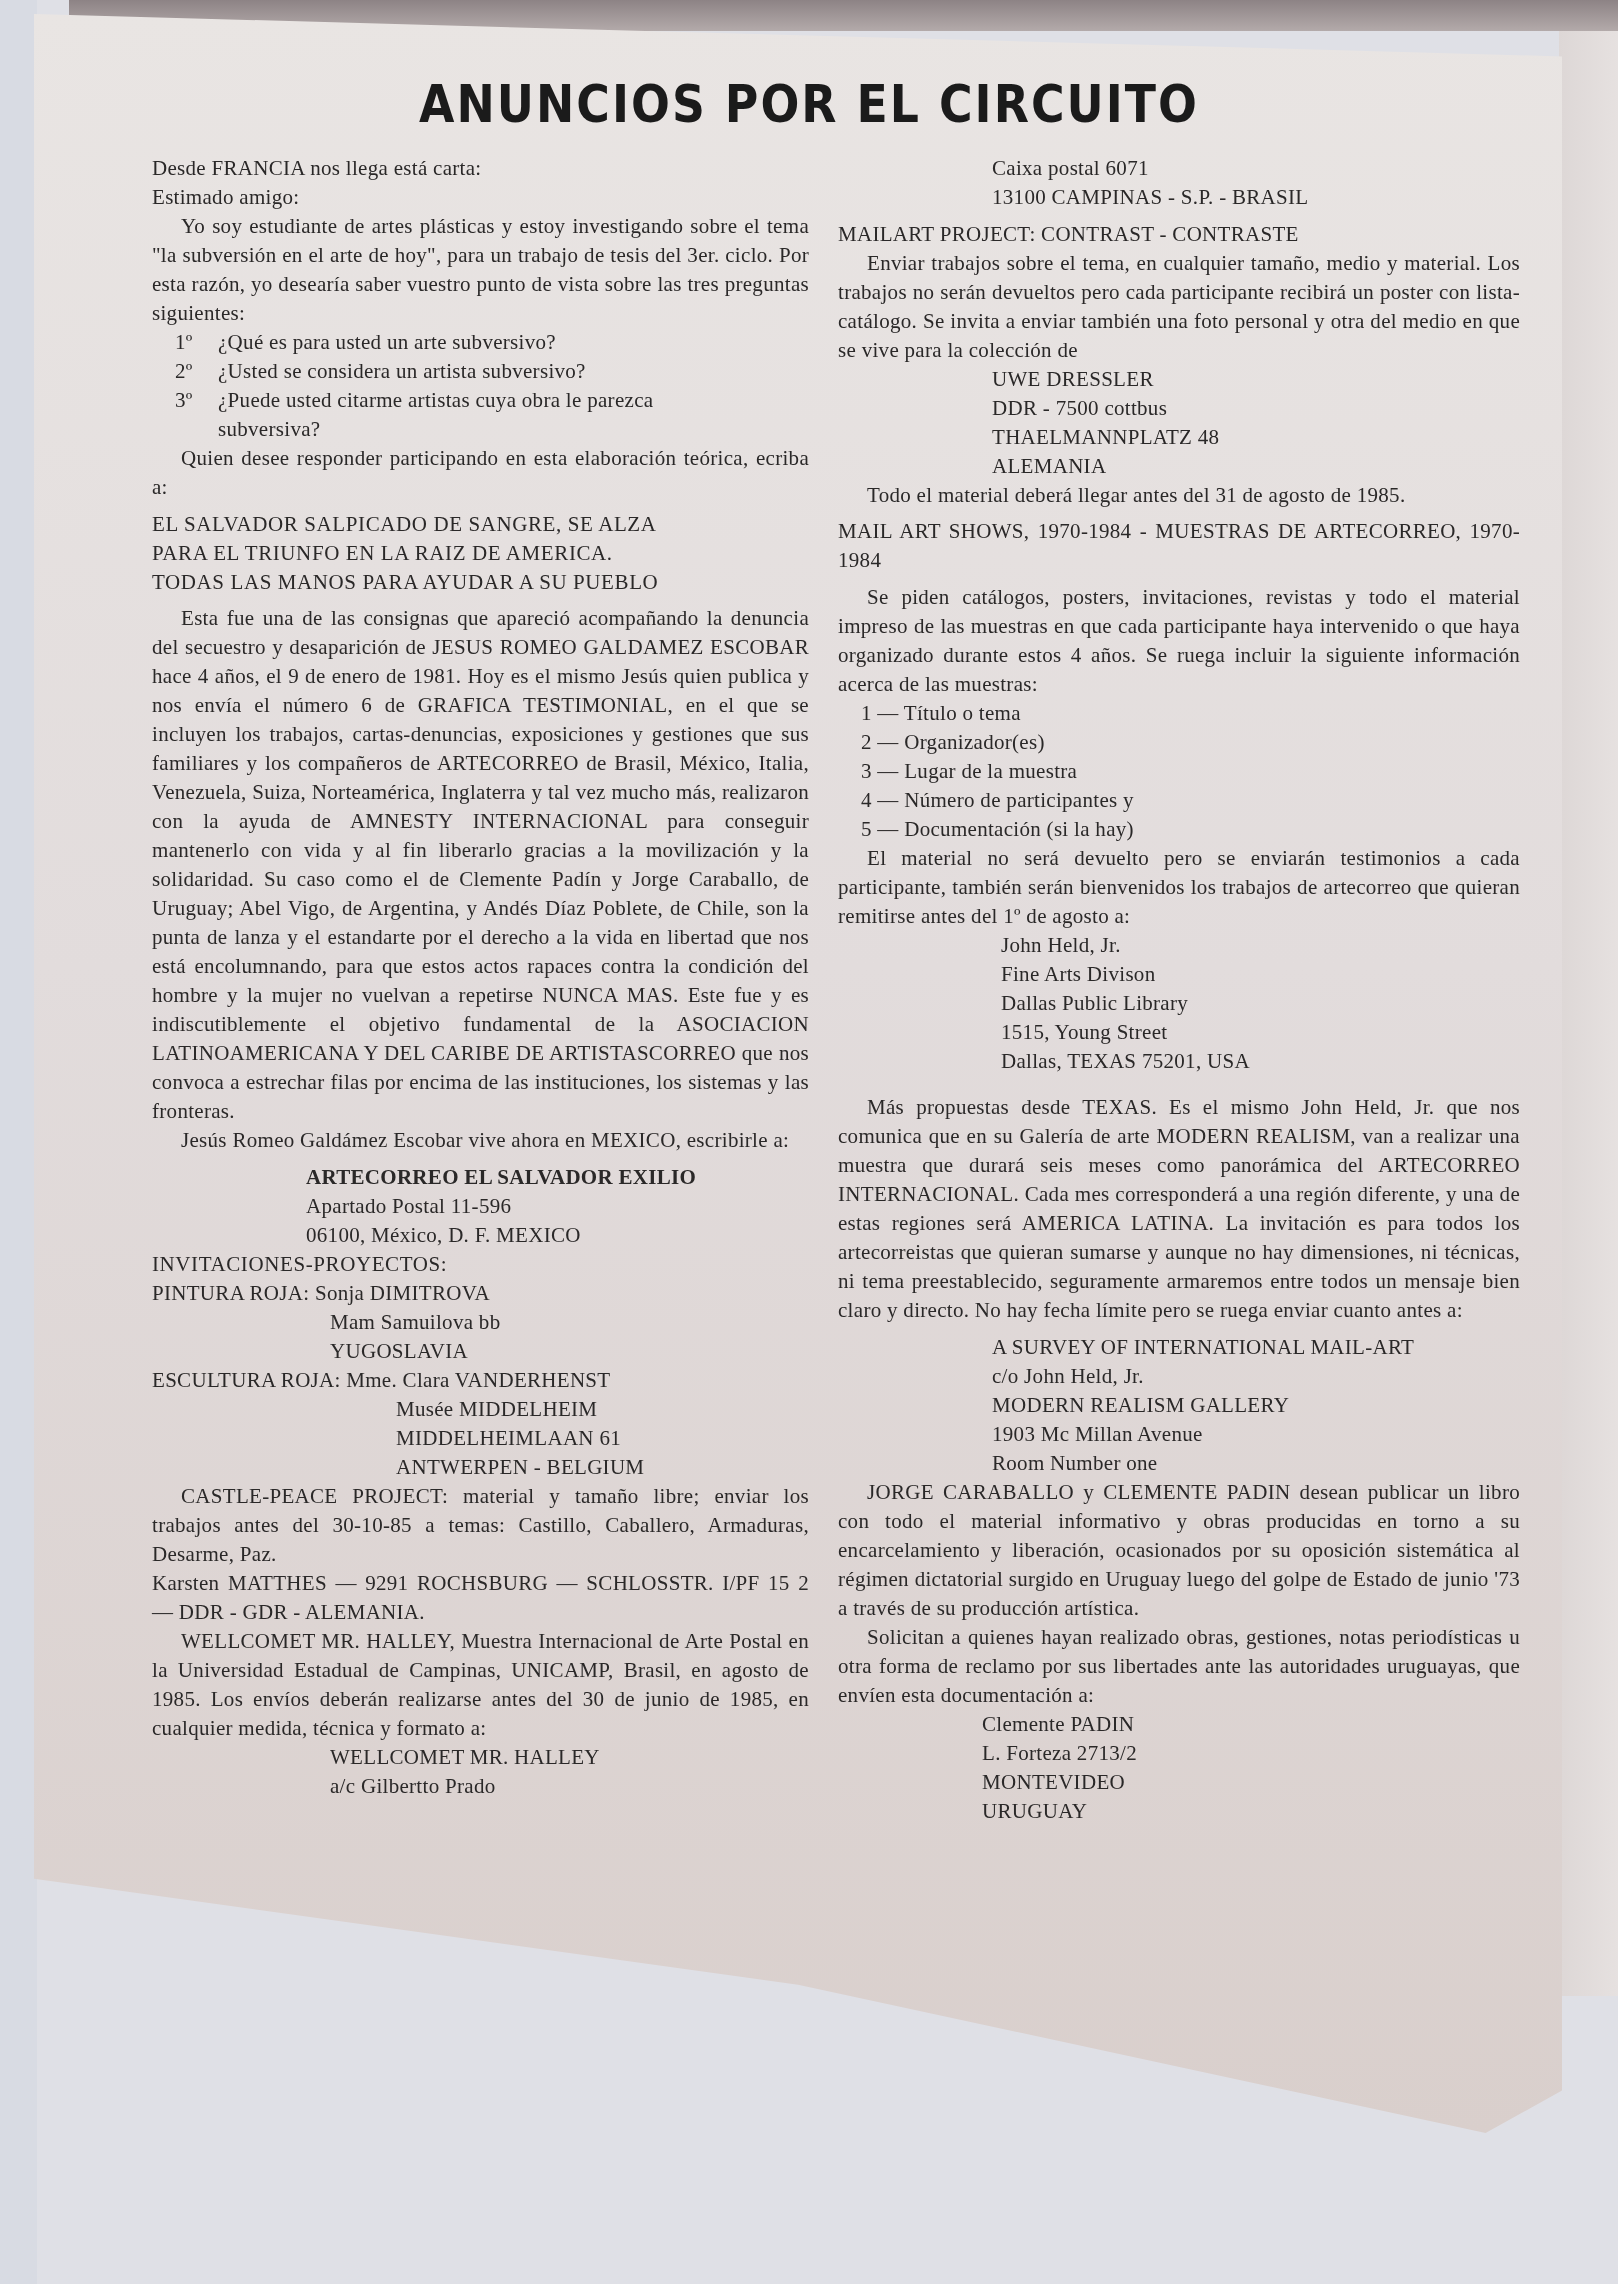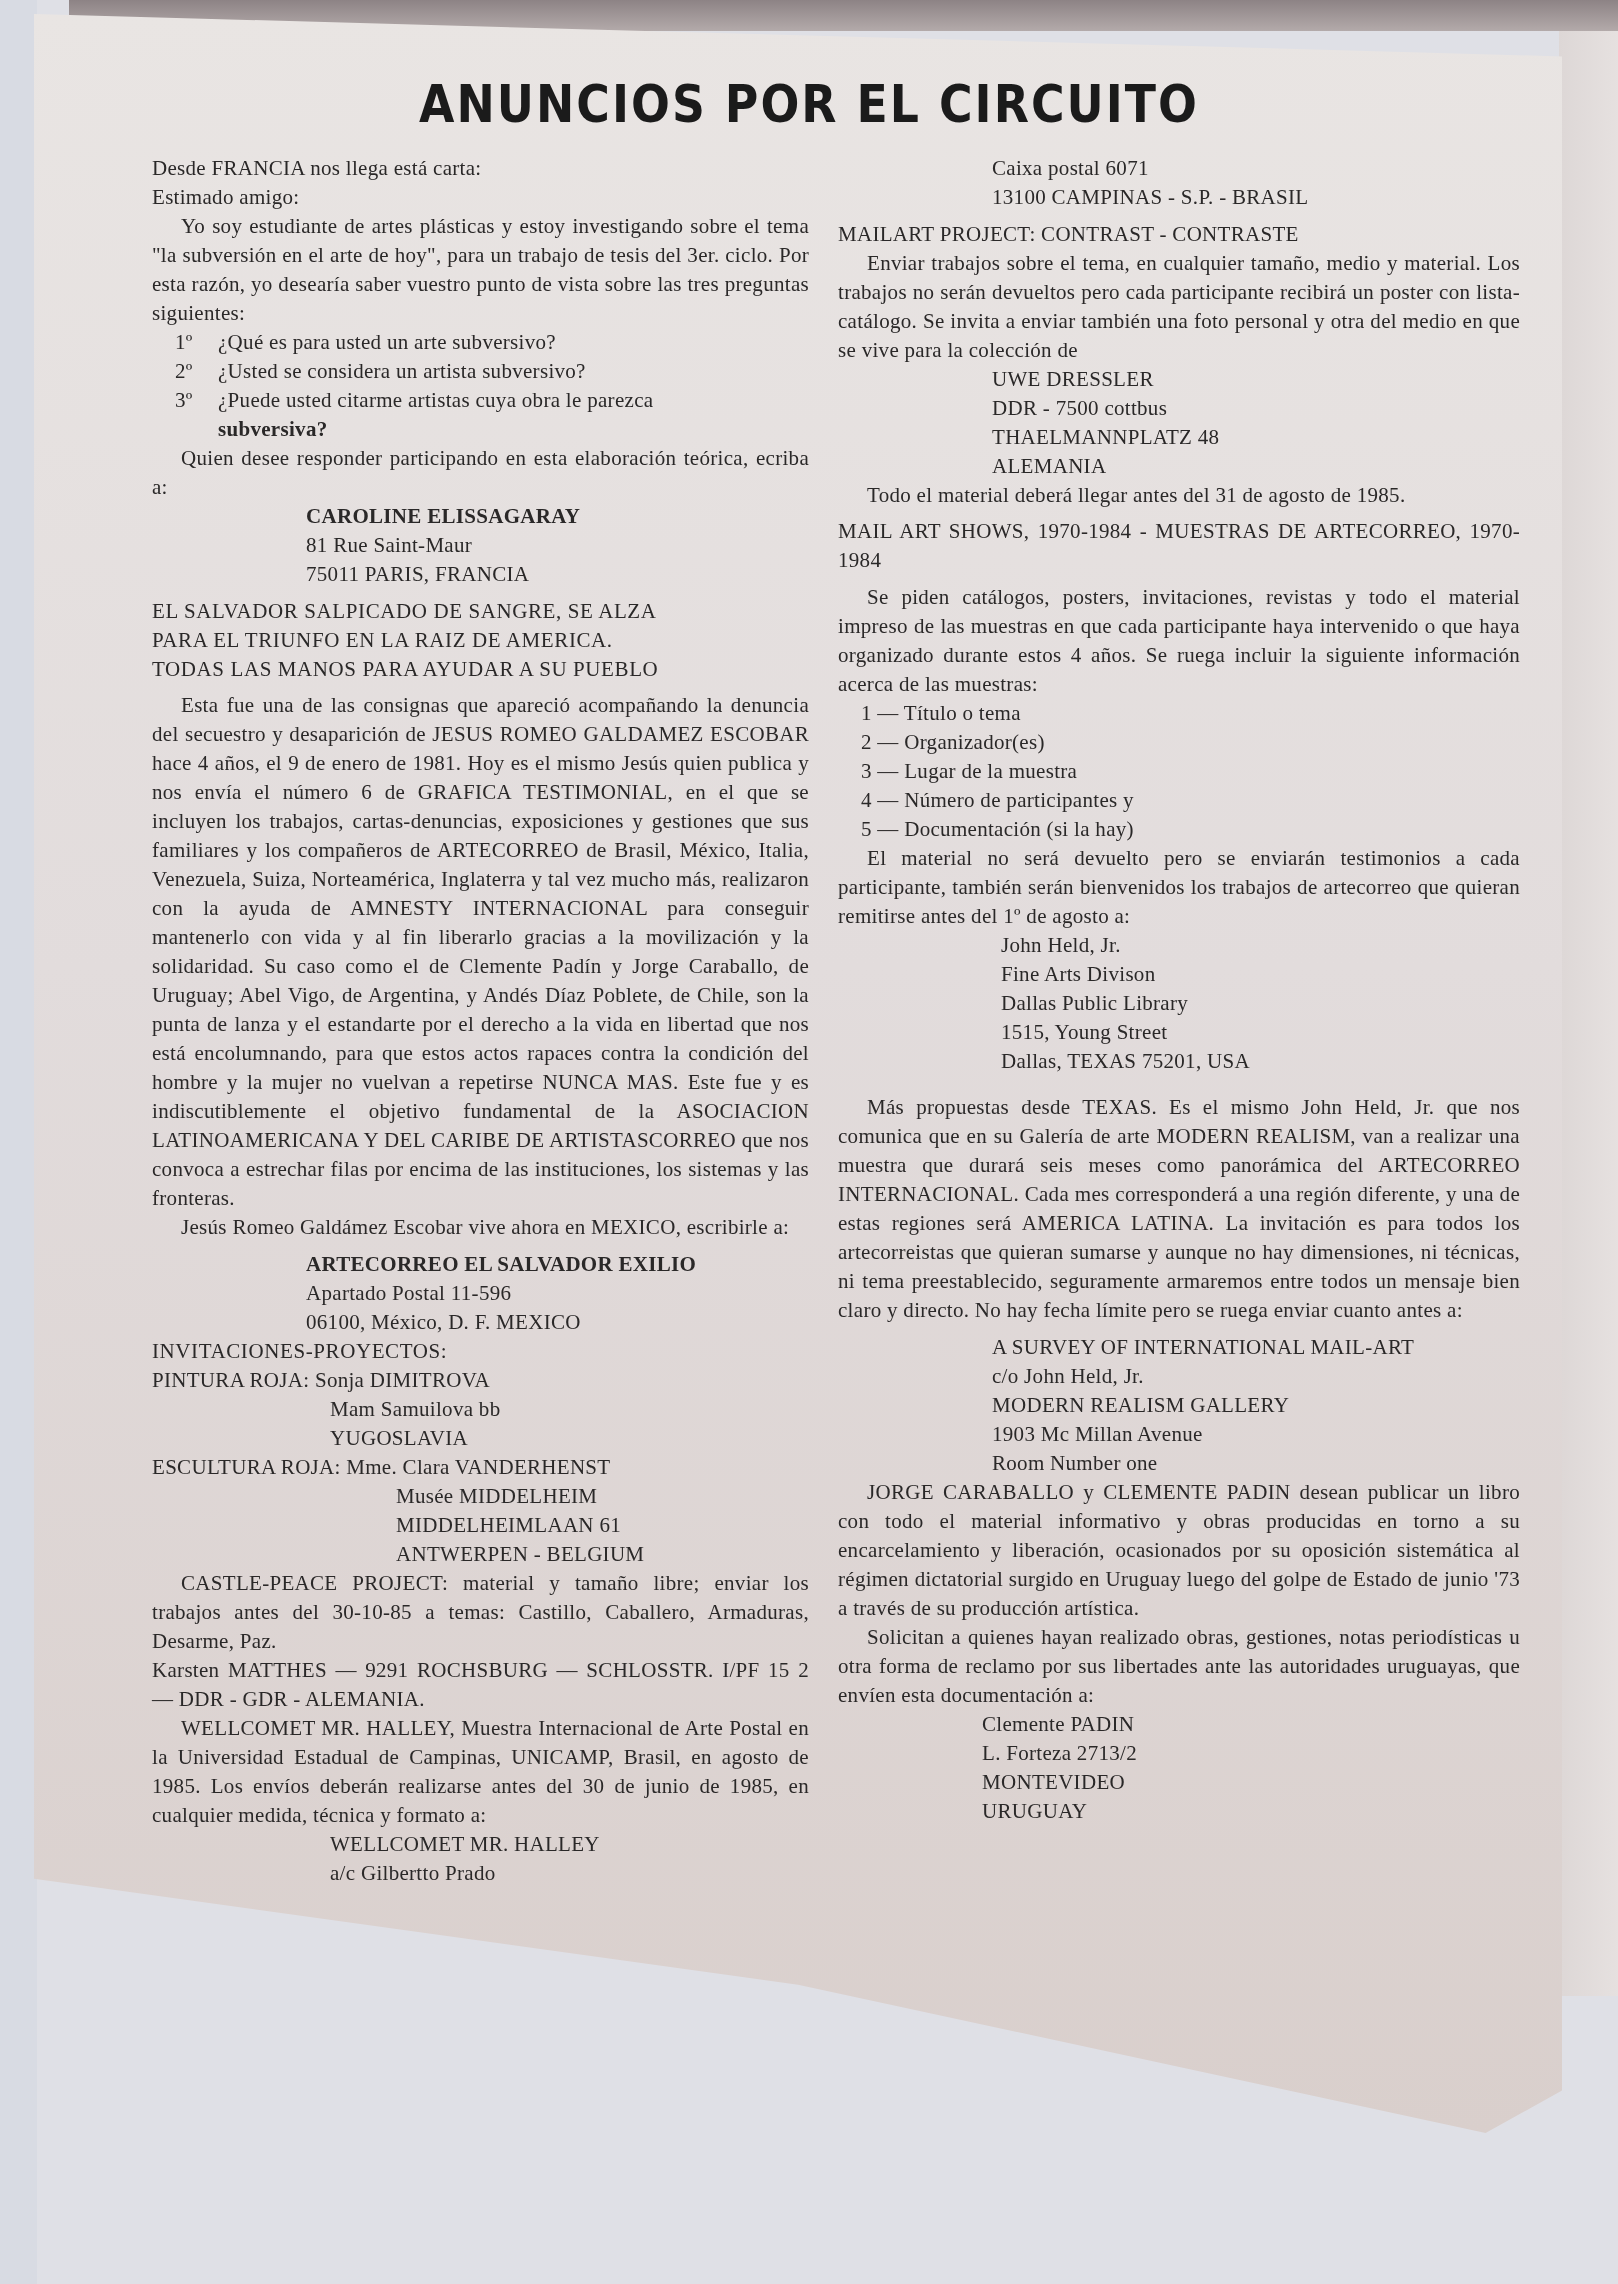--- a/index.html
+++ b/index.html
@@ -35,21 +35,21 @@
     text-align:justify; letter-spacing:0.3px;
   }
   .col.left { left:152px; width:657px; }
   .col.right { left:838px; width:682px; }
   p { margin:0; }
   .ind { text-indent:29px; }
   .addr { padding-left:154px; text-align:left; }
   .addr.deep { padding-left:178px; }
   .q { padding-left:23px; text-align:left; }
   .q .num { display:inline-block; width:43px; }
-  .q-cont { padding-left:66px;font-weight:bold; }
+  .q-cont { padding-left:66px; }
   .heading-bold { font-weight:normal; text-align:left; letter-spacing:0.6px; }
   .bold { font-weight:bold; }
   .gap { height:7.7px; }
   .gap2 { height:17px; }
   .list { padding-left:23px; text-align:left; }
 </style>
 </head>
 <body>
 
 <div class="left-edge"></div>
@@ -61,25 +61,20 @@
 
 <div class="col left">
   <p>Desde FRANCIA nos llega está carta:</p>
   <p>Estimado amigo:</p>
   <p class="ind">Yo soy estudiante de artes plásticas y estoy investigando sobre el tema "la subversión en el arte de hoy", para un trabajo de tesis del 3er. ciclo. Por esta razón, yo desearía saber vuestro punto de vista sobre las tres preguntas siguientes:</p>
   <p class="q"><span class="num">1º</span><span>¿Qué es para usted un arte subversivo?</span></p>
   <p class="q"><span class="num">2º</span><span>¿Usted se considera un artista subversivo?</span></p>
   <p class="q"><span class="num">3º</span><span>¿Puede usted citarme artistas cuya obra le parezca</span></p>
   <p class="q q-cont">subversiva?</p>
   <p class="ind">Quien desee responder participando en esta elaboración teórica, ecriba a:</p>
-  <div>
-    <p class="addr bold">CAROLINE ELISSAGARAY</p>
-    <p class="addr">81 Rue Saint-Maur</p>
-    <p class="addr">75011 PARIS, FRANCIA</p>
-  </div>
   <div class="gap"></div>
   <div>
     <p class="heading-bold">EL SALVADOR SALPICADO DE SANGRE, SE ALZA</p>
     <p class="heading-bold">PARA EL TRIUNFO EN LA RAIZ DE AMERICA.</p>
     <p class="heading-bold">TODAS LAS MANOS PARA AYUDAR A SU PUEBLO</p>
   </div>
   <div class="gap"></div>
   <p class="ind">Esta fue una de las consignas que apareció acompañando la denuncia del secuestro y desaparición de JESUS ROMEO GALDAMEZ ESCOBAR hace 4 años, el 9 de enero de 1981. Hoy es el mismo Jesús quien publica y nos envía el número 6 de GRAFICA TESTIMONIAL, en el que se incluyen los trabajos, cartas-denuncias, exposiciones y gestiones que sus familiares y los compañeros de ARTECORREO de Brasil, México, Italia, Venezuela, Suiza, Norteamérica, Inglaterra y tal vez mucho más, realizaron con la ayuda de AMNESTY INTERNACIONAL para conseguir mantenerlo con vida y al fin liberarlo gracias a la movilización y la solidaridad. Su caso como el de Clemente Padín y Jorge Caraballo, de Uruguay; Abel Vigo, de Argentina, y Andés Díaz Poblete, de Chile, son la punta de lanza y el estandarte por el derecho a la vida en libertad que nos está encolumnando, para que estos actos rapaces contra la condición del hombre y la mujer no vuelvan a repetirse NUNCA MAS. Este fue y es indiscutiblemente el objetivo fundamental de la ASOCIACION LATINOAMERICANA Y DEL CARIBE DE ARTISTASCORREO que nos convoca a estrechar filas por encima de las instituciones, los sistemas y las fronteras.</p>
   <p class="ind">Jesús Romeo Galdámez Escobar vive ahora en MEXICO, escribirle a:</p>
   <div class="gap"></div>

